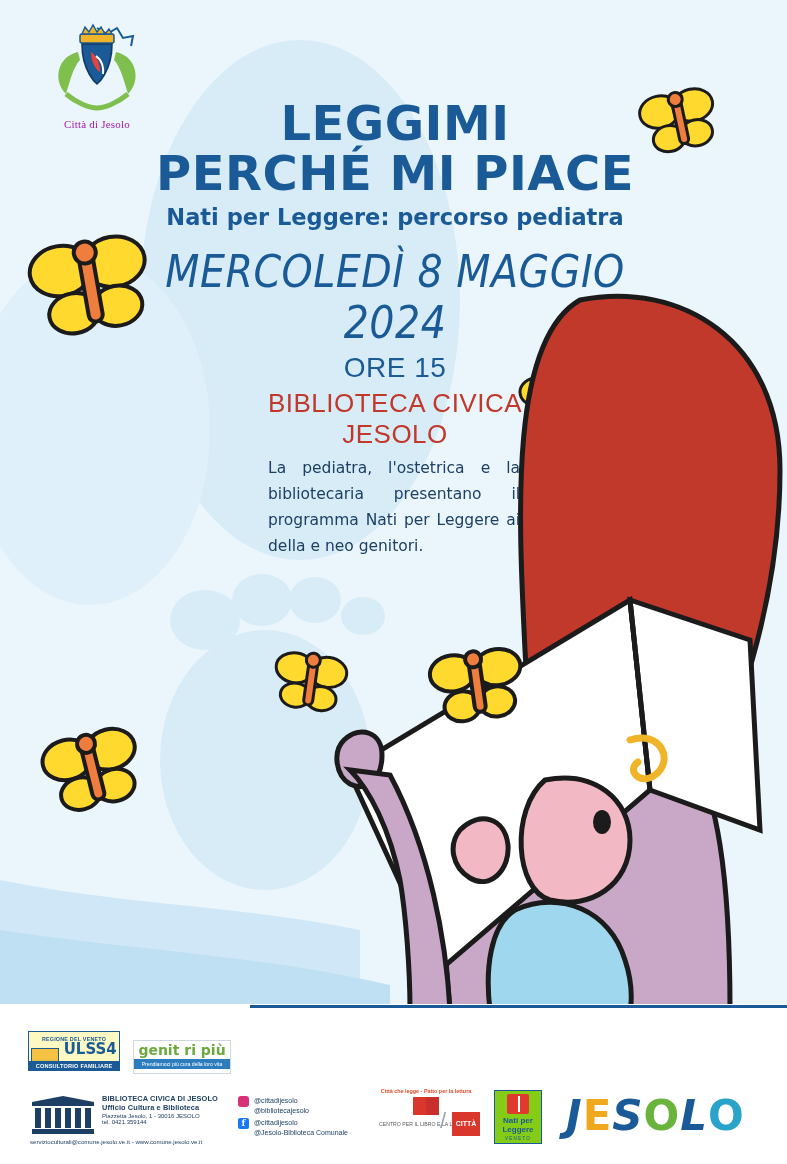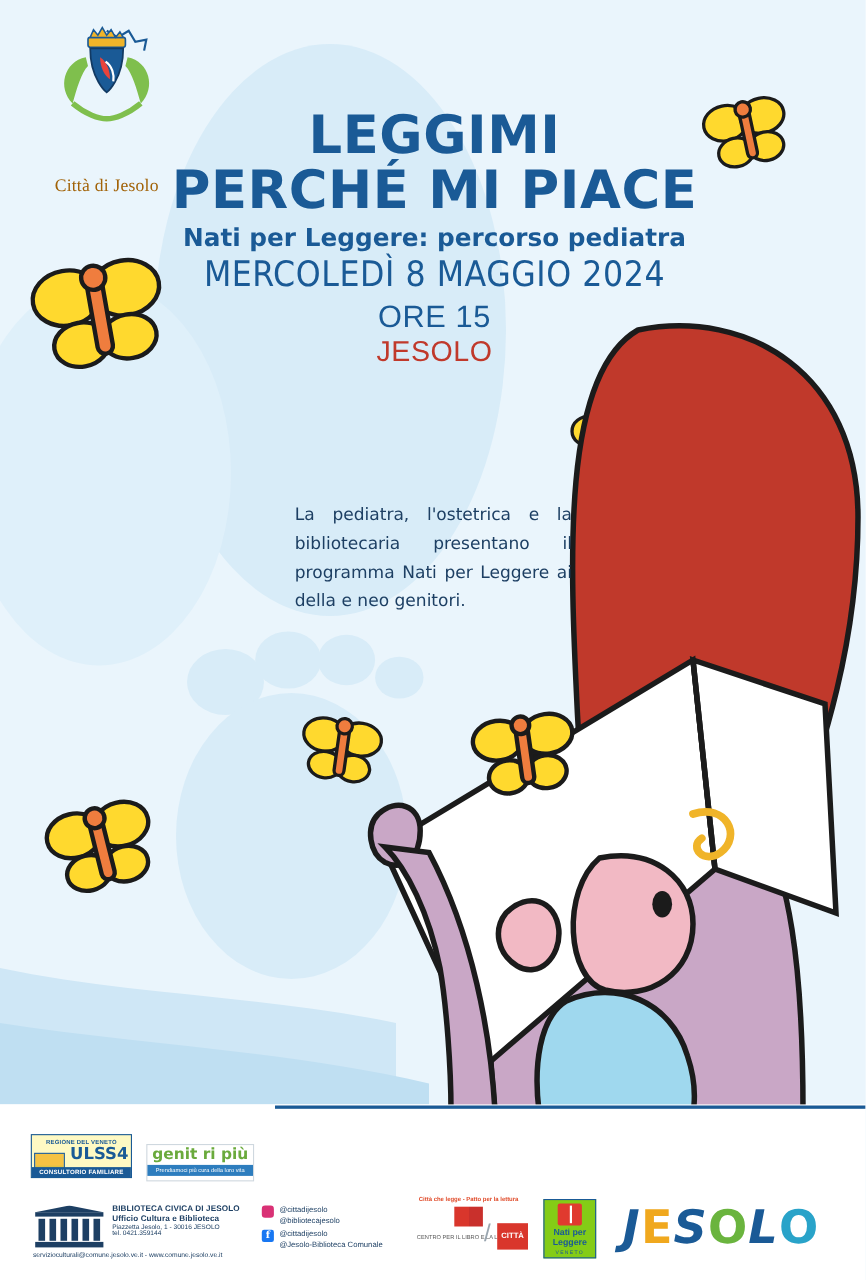--- a/index.html
+++ b/index.html
@@ -34,24 +34,23 @@
     width: 122px;
     height: 118px;
     text-align: center;
   }
   .crest-caption {
     position: absolute;
     left: 0;
     top: 96px;
     width: 122px;
     font-family: "Liberation Serif", serif;
-    font-size: 16px;
-    color: #a16207;
+    font-size: 11px;
+    color: #a21caf;
     letter-spacing: .2px;
-    margin-top: 43px;
   }
 
   
   .headline {
     position: absolute;
     left: 150px;
     top: 98px;
     width: 490px;
     text-align: center;
   }
@@ -64,24 +63,26 @@
     letter-spacing: 0.5px;
   }
   .subtitle {
     font-family: "DejaVu Sans", sans-serif;
     font-weight: bold;
     font-size: 22.5px;
     color: #1a5a96;
     margin-top: 6px;
   }
   .date {
+    margin-top: 16px;
     font-family: "DejaVu Sans Condensed", "Liberation Sans", sans-serif;
-    font-size: 32px;
+    font-size: 44px;
     color: #1a5a96;
     letter-spacing: .5px;
+    font-style: italic;
   }
   .time {
     margin-top: 4px;
     font-size: 28px;
     color: #1a5a96;
     letter-spacing: .5px;
   }
   .venue1 {
     margin-top: 4px;
     font-size: 26px;
@@ -448,20 +449,21 @@
     <path d="M14 470 C 30 455, 52 462, 52 485 C 52 510, 36 522, 20 514 C 6 506, 2 482, 14 470 Z" fill="#c9a7c6" stroke="#1b1b1b" stroke-width="5"></path>
     <path d="M20 500 C 40 520, 60 560, 70 610 C 76 645, 80 700, 80 740 L 120 740 C 116 670, 100 580, 60 505 Z" fill="#c9a7c6" stroke="#1b1b1b" stroke-width="5"></path>
   </svg>
 
   <div class="headline">
     <div class="title-l1">LEGGIMI</div>
     <div class="title-l2">PERCHÉ MI PIACE</div>
     <div class="subtitle">Nati per Leggere: percorso pediatra</div>
     <div class="date">MERCOLEDÌ 8 MAGGIO 2024</div>
     <div class="time">ORE 15</div>
+    <div class="venue1">BIBLIOTECA CIVICA</div>
     <div class="venue2">JESOLO</div>
   </div>
 
   <div class="body-text">La pediatra, l'ostetrica e la bibliotecaria presentano il programma Nati per Leggere ai della e neo genitori.</div>
 
   <div class="footer">
     <div class="footer-rule"></div>
   </div>
 
   <div class="logo-veneto">

